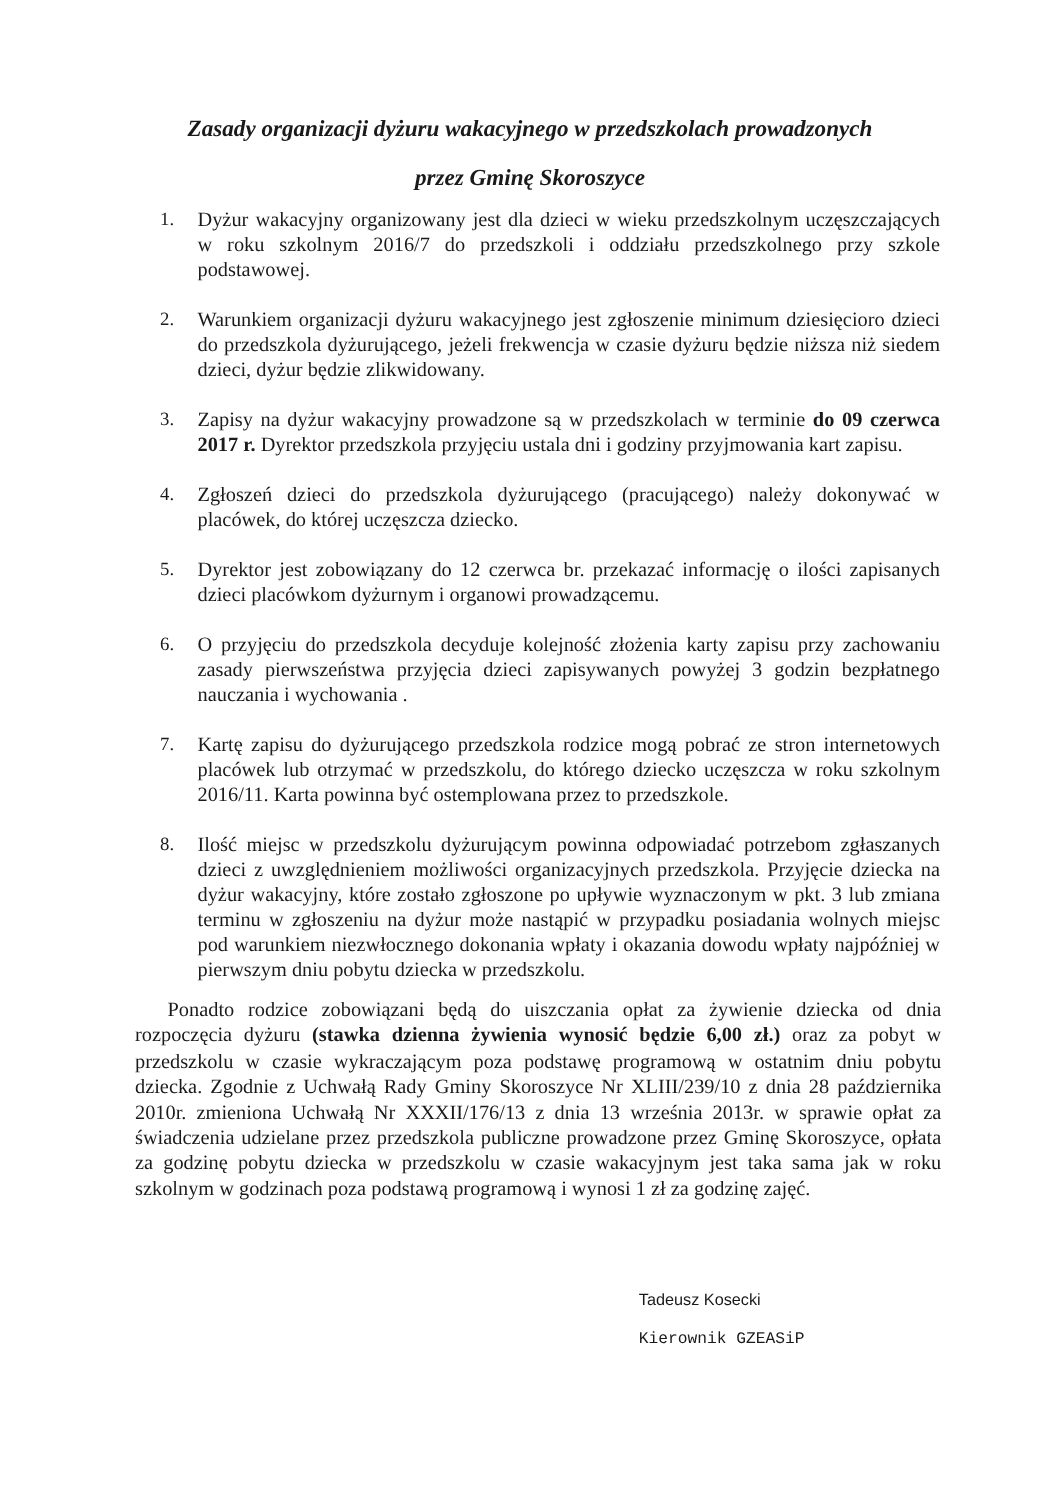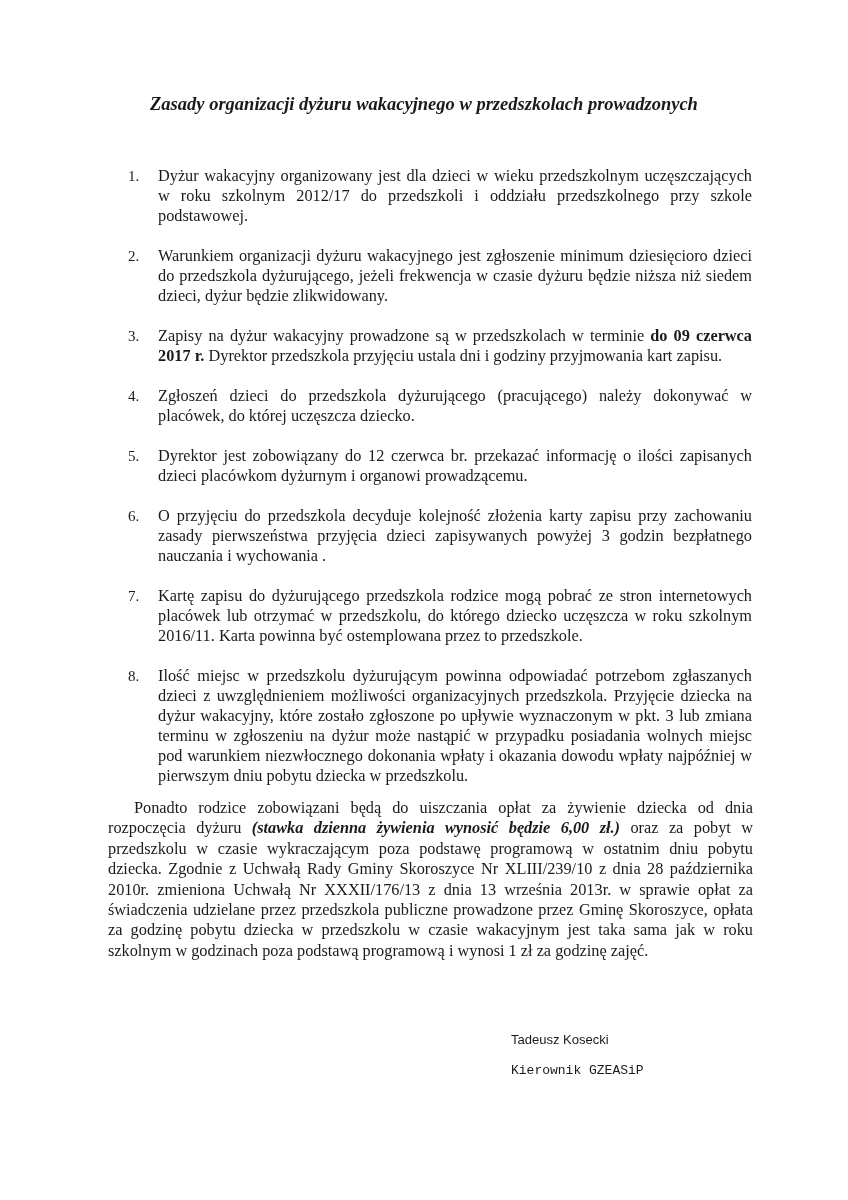--- a/index.html
+++ b/index.html
@@ -12,36 +12,37 @@
   .t2 { top: 133px; }
   ol.rules { position: absolute; left: 120px; top: 166px; width: 632px; margin: 0; padding: 0;
              list-style: none; font-size: 16.3px; line-height: 20px; }
   ol.rules li { position: relative; padding-left: 38px; text-align: justify; margin-bottom: 20px; }
   ol.rules li .num { position: absolute; left: 8px; top: 0; font-size: 15px; }
   b { font-weight: bold; }
   .para { position: absolute; left: 108px; width: 645px; font-size: 16.3px; line-height: 20.4px;
           text-align: justify; text-indent: 26px; margin: 0; }
   .p1 { top: 798px; }
   .p2 { top: 988px; }
-  .emph { font-style: italic; font-weight: bold; }
+  .emph { font-weight: bold; }
   .sig { position: absolute; left: 511px; font-family: "Liberation Sans", "DejaVu Sans", sans-serif;
          font-size: 13px; }
   .s1 { top: 1032px; }
   .s2 { top: 1063px; font-family: Liberation Mono, monospace; }
 </style>
 </head>
 <body>
 
 <div class="page">
   <div class="title t1">Zasady organizacji dyżuru wakacyjnego w  przedszkolach  prowadzonych</div>
+  <div class="title t2">przez Gminę Skoroszyce</div>
 
   <ol class="rules">
     <li>
       <span class="num">1.</span>
-      <span>Dyżur wakacyjny organizowany jest dla dzieci w wieku przedszkolnym uczęszczających w roku szkolnym 2012/17 do przedszkoli i oddziału przedszkolnego przy szkole podstawowej.</span>
+      <span>Dyżur wakacyjny organizowany jest dla dzieci w wieku przedszkolnym uczęszczających w roku szkolnym 2016/7 do przedszkoli i oddziału przedszkolnego przy szkole podstawowej.</span>
     </li>
     <li>
       <span class="num">2.</span>
       <span>Warunkiem organizacji dyżuru wakacyjnego jest zgłoszenie minimum dziesięcioro dzieci do przedszkola dyżurującego, jeżeli frekwencja w czasie dyżuru  będzie niższa niż siedem dzieci, dyżur będzie zlikwidowany.</span>
     </li>
     <li>
       <span class="num">3.</span>
       <span>Zapisy na dyżur wakacyjny prowadzone są w przedszkolach w terminie </span><b>do 09 czerwca 2017 r.</b><span> Dyrektor przedszkola przyjęciu ustala dni i godziny przyjmowania kart zapisu.</span>
     </li>
     <li>

